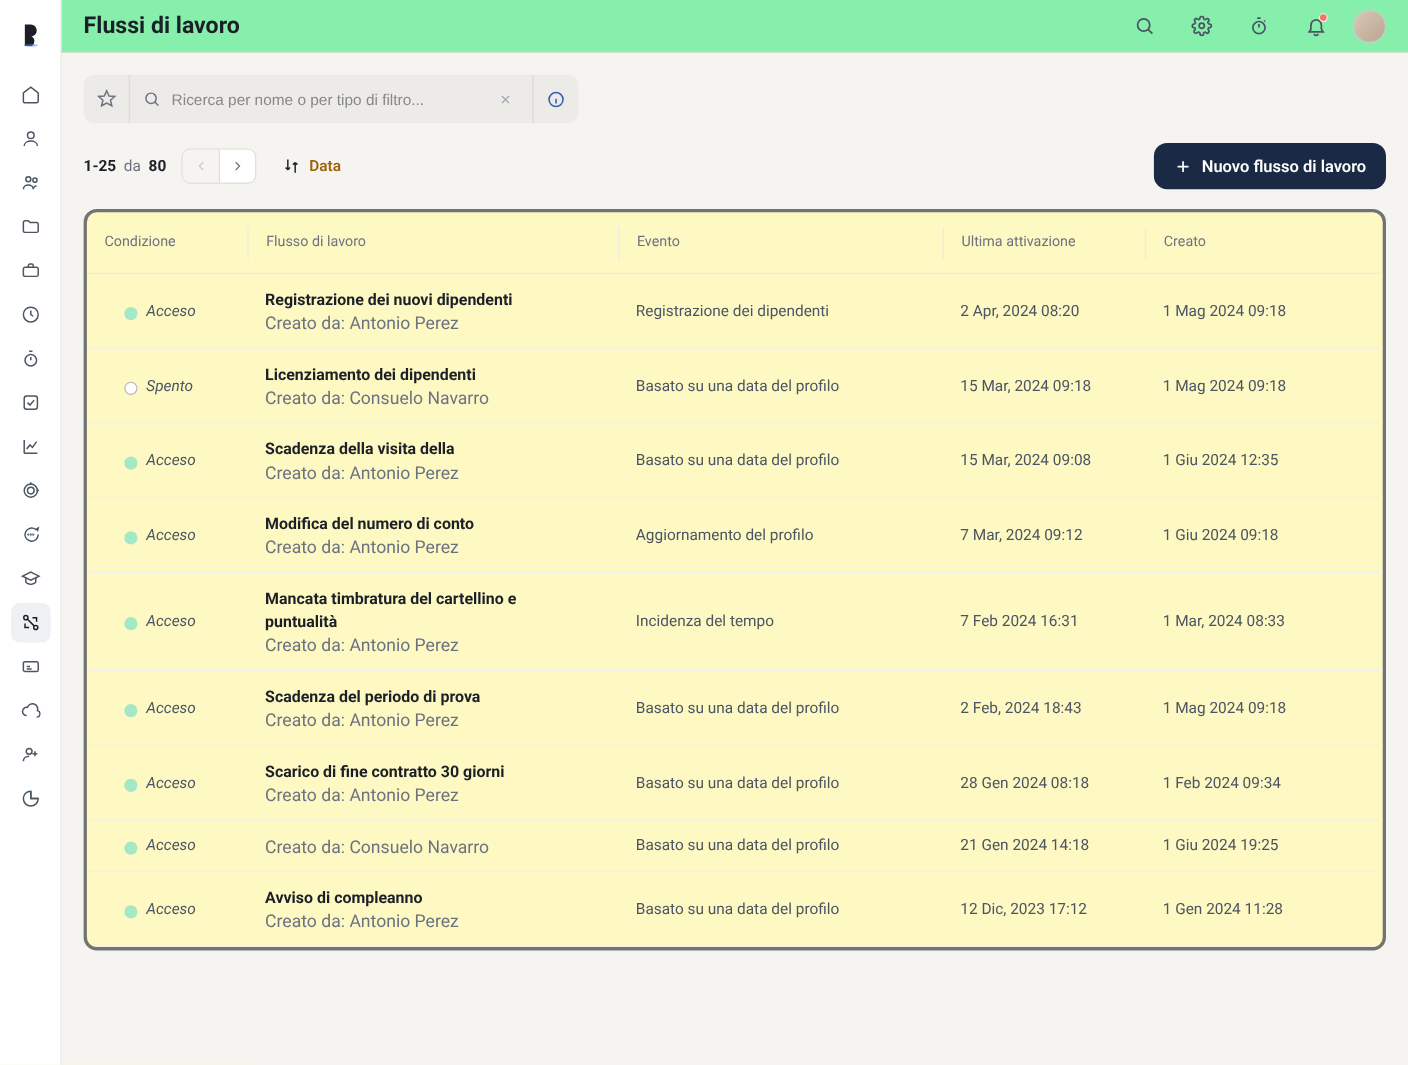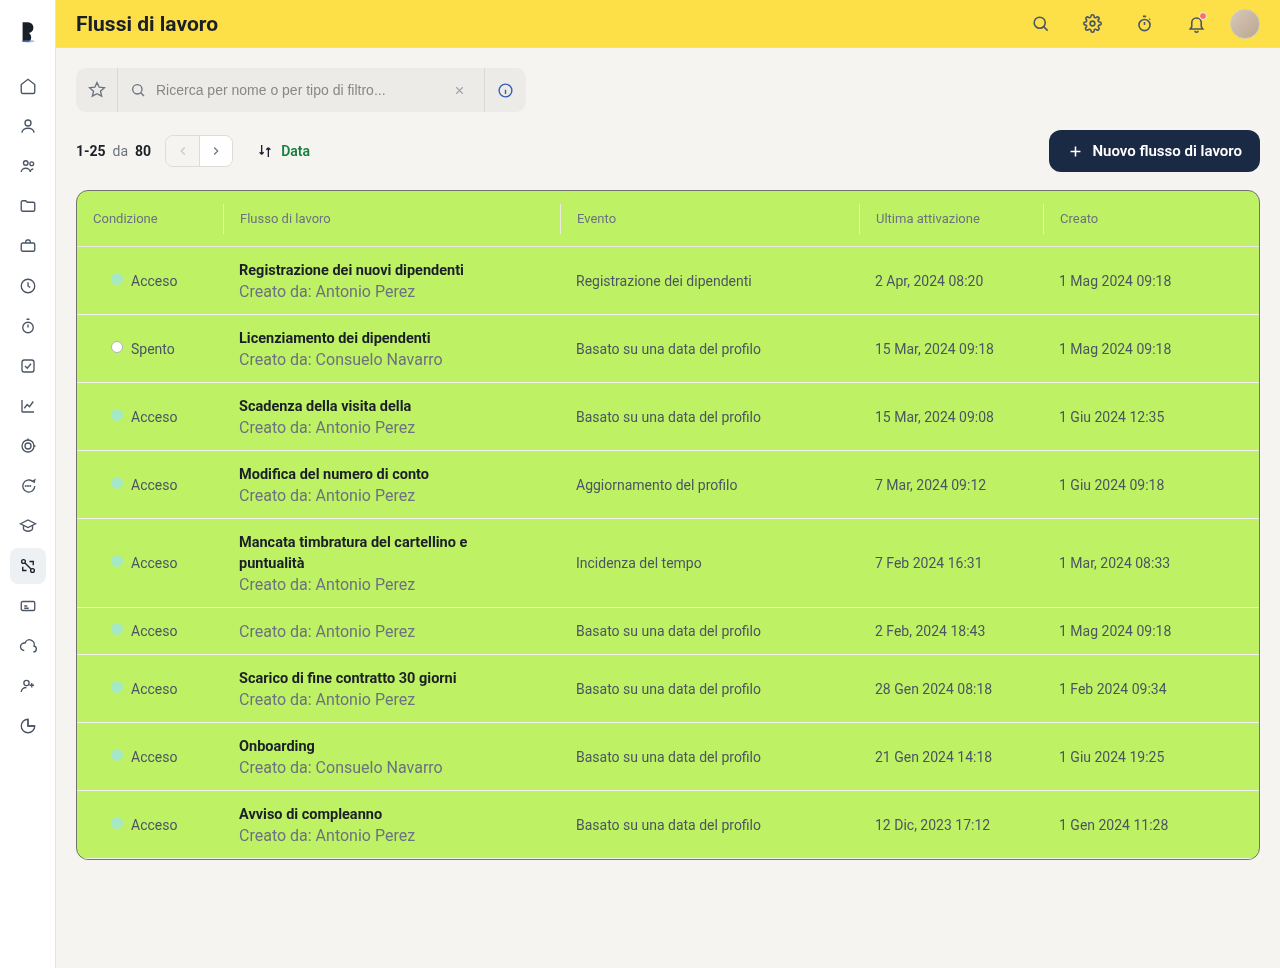--- a/index.html
+++ b/index.html
@@ -10,21 +10,21 @@
 .sidebar { width: 56px; background: #FFFFFF; border-right: 1px solid #E5E4E0; display: flex; flex-direction: column; align-items: center; padding-top: 16px; gap: 4px; }
 .logo { width: 32px; height: 32px; margin-bottom: 16px; display: flex; align-items: center; justify-content: center; }
 .nav-item { width: 36px; height: 36px; display: flex; align-items: center; justify-content: center; border-radius: 8px; cursor: pointer; color: #4B5563; }
 .nav-item.active { background: #EEF1F4; color: #1B1F27; }
 .nav-icon { width: 18px; height: 18px; }
 
 
 .main { flex: 1; display: flex; flex-direction: column; }
 
 
-.header { height: 48px; background: #fde047; border-bottom: 1px solid #DDDCD8; display: flex; align-items: center; padding: 0 20px; gap: 24px; }
+.header { height: 48px; background: #86efac; border-bottom: 1px solid #DDDCD8; display: flex; align-items: center; padding: 0 20px; gap: 24px; }
 .title { font-size: 21px; font-weight: 700; color: #1B1F27; }
 .tabs { display: flex; gap: 20px; height: 100%; align-items: center; }
 .tab { font-size: 14px; font-weight: 500; color: #6B7280; height: 100%; display: flex; align-items: center; border-bottom: 2px solid transparent; cursor: pointer; }
 .tab.active { color: #1B1F27; border-bottom-color: #1B1F27; }
 .header-right { margin-left: auto; display: flex; align-items: center; gap: 16px; }
 .header-icon-btn { width: 36px; height: 36px; display: flex; align-items: center; justify-content: center; border-radius: 50%; cursor: pointer; color: #4B5563; position: relative; }
 .notif-dot { position: absolute; top: 6px; right: 7px; width: 8px; height: 8px; background: #F97066; border-radius: 50%; border: 1.5px solid #F5F4F0; }
 .avatar { width: 30px; height: 30px; border-radius: 50%; background: linear-gradient(135deg, #d9c9b8, #b9a490); cursor: pointer; border: 1px solid #ccc; }
 
 
@@ -41,39 +41,39 @@
 
 
 .toolbar { display: flex; align-items: center; margin-top: 18px; gap: 14px; }
 .pager-info { font-size: 14px; color: #4B5563; }
 .pager-info b { color: #1B1F27; font-weight: 700; }
 .pager-of { color: #6B7280; }
 .pager-btns { display: flex; border: 1px solid #DDDCD8; border-radius: 8px; overflow: hidden; }
 .pg-btn { width: 33px; height: 30px; display: flex; align-items: center; justify-content: center; color: #6B7280; cursor: pointer; background: #F5F4F0; }
 .pg-btn + .pg-btn { border-left: 1px solid #DDDCD8; background: #fff; }
 .pg-btn.disabled { color: #C9C8C4; cursor: default; }
-.sort-btn { display: flex; align-items: center; gap: 8px; font-size: 14px; font-weight: 600; color: #15803d; cursor: pointer; padding: 6px 10px; }
+.sort-btn { display: flex; align-items: center; gap: 8px; font-size: 14px; font-weight: 600; color: #a16207; cursor: pointer; padding: 6px 10px; }
 .sort-icon { color: #1B1F27; }
 .new-btn { margin-left: auto; background: #1B2A44; color: #fff; border-radius: 12px; padding: 12px 18px; font-size: 15px; font-weight: 600; display: flex; align-items: center; gap: 8px; cursor: pointer; }
 
 
-.table-card { background: #bef264; border-radius: 12px; margin-top: 18px; overflow: hidden; border: 1px solid #737373; }
+.table-card { background: #fef9c3; border-radius: 12px; margin-top: 18px; overflow: hidden; border: 3px solid #737373; }
 .thead { display: flex; height: 56px; align-items: center; padding: 0 16px; font-size: 13px; color: #6B7280; border-bottom: 1px solid #EAE9E5; }
 .th, .td { padding-right: 12px; }
 .col-cond { width: 130px; flex-shrink:0;}
 .col-wf   { width: 325px; flex-shrink:0; border-left: 1px solid #EAE9E5; padding-left: 16px;}
 .col-ev   { flex: 1; border-left: 1px solid #EAE9E5; padding-left: 16px; margin-left: 12px;}
 .col-last { width: 184px; flex-shrink:0; border-left: 1px solid #EAE9E5; padding-left: 16px;}
 .col-created { width: 200px; flex-shrink:0; border-left: 1px solid #EAE9E5; padding-left: 16px;}
 .thead .col-wf, .thead .col-ev, .thead .col-last, .thead .col-created { height: 30px; display: flex; align-items: center; }
 
 .trow { display: flex; align-items: center; padding: 13px 16px; border-bottom: 1px solid #F0EFEB; cursor: pointer; }
 .trow .col-wf, .trow .col-ev, .trow .col-last, .trow .col-created { border-left: none; padding-left: 16px; }
 
-.status { display: flex; align-items: flex-start; gap: 8px; padding-left: 18px; }
+.status { display: flex; align-items: flex-end; gap: 8px; padding-left: 18px; font-style: italic; }
 .status-dot { width: 12px; height: 12px; border-radius: 50%; }
 .status-dot.on { background: #A5E8C6; }
 .status-dot.off { background: #fff; border: 1.5px solid #B0B5BC; }
 .status-label { font-size: 14px; color: #4B5563; }
 
 .wf-title { font-size: 14.5px; font-weight: 700; color: #1B1F27; line-height: 1.45; }
 .wf-sub { font-size: 16px; color: #6B7280; margin-top: 1px; }
 .ev, .last, .created { font-size: 14px; color: #4B5563; }
 
 svg { display: block; }
@@ -373,20 +373,21 @@
     <div class="td col-created created">1 Mar, 2024 08:33</div>
   </div>
             <div class="trow">
     <div class="td col-cond">
       <div class="status">
         <span class="status-dot on"></span>
         <span class="status-label">Acceso</span>
       </div>
     </div>
     <div class="td col-wf">
+      <div class="wf-title">Scadenza del periodo di prova</div>
       <div class="wf-sub">Creato da: Antonio Perez</div>
     </div>
     <div class="td col-ev ev">Basato su una data del profilo</div>
     <div class="td col-last last">2 Feb, 2024 18:43</div>
     <div class="td col-created created">1 Mag 2024 09:18</div>
   </div>
             <div class="trow">
     <div class="td col-cond">
       <div class="status">
         <span class="status-dot on"></span>
@@ -402,21 +403,20 @@
     <div class="td col-created created">1 Feb 2024 09:34</div>
   </div>
             <div class="trow">
     <div class="td col-cond">
       <div class="status">
         <span class="status-dot on"></span>
         <span class="status-label">Acceso</span>
       </div>
     </div>
     <div class="td col-wf">
-      <div class="wf-title">Onboarding</div>
       <div class="wf-sub">Creato da: Consuelo Navarro</div>
     </div>
     <div class="td col-ev ev">Basato su una data del profilo</div>
     <div class="td col-last last">21 Gen 2024 14:18</div>
     <div class="td col-created created">1 Giu 2024 19:25</div>
   </div>
             <div class="trow">
     <div class="td col-cond">
       <div class="status">
         <span class="status-dot on"></span>

